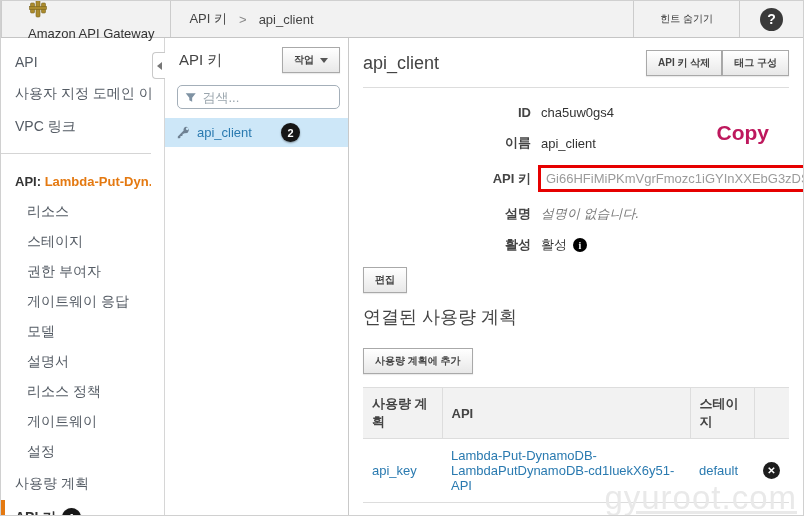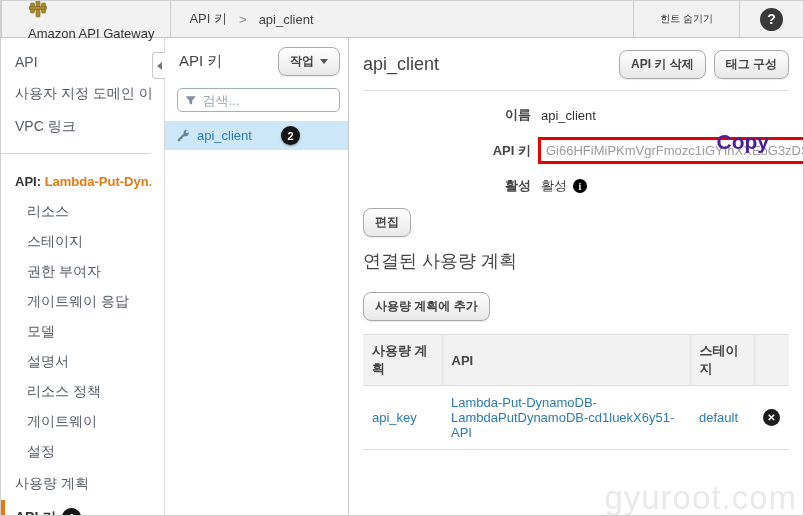--- a/index.html
+++ b/index.html
@@ -25,64 +25,64 @@
   .s-item { display:flex; align-items:center; gap:6px; padding:8px 6px 7px 14px; color:#545b64; cursor:pointer; white-space:nowrap; }
   .s-item.sub { padding:6px 6px 6px 26px; }
   .s-divider { border:none; border-top:1px solid #d5d5d5; margin:10px 0 12px; }
   .s-group { padding:8px 6px 8px 14px; margin-top:2px; font-weight:bold; font-size:13px; color:#333; cursor:pointer; white-space:nowrap; }
   .s-group .g-name { color:#e47911; }
   .s-item.active { font-weight:bold; color:#333; border-left:4px solid #e47911; padding-left:10px; }
 
   .badge { min-width:19px; width:19px; height:19px; border-radius:50%; background:#161616; color:#fff; font-size:11px; font-weight:bold; display:inline-flex; align-items:center; justify-content:center; box-shadow:0 1px 2px rgba(0,0,0,.4); flex-shrink:0; }
 
   
-  .btn { background:linear-gradient(#ffffff,#e8e8e8); border:1px solid #a9a9a9; border-radius:8px; padding:5px 11px; font-size:12px; font-weight:bold; color:#444; cursor:pointer; font-family:"Liberation Sans", sans-serif; box-shadow:0 1px 1px rgba(0,0,0,.08); white-space:nowrap; }
+  .btn { background:linear-gradient(#ffffff,#e8e8e8); border:1px solid #a9a9a9; border-radius:0; padding:5px 11px; font-size:10px; font-weight:bold; color:#444; cursor:pointer; font-family:"Liberation Sans", sans-serif; box-shadow:0 1px 1px rgba(0,0,0,.08); white-space:nowrap; }
   .caret-down { display:inline-block; width:0; height:0; border-left:4px solid transparent; border-right:4px solid transparent; border-top:5px solid #555; margin-left:6px; vertical-align:middle; }
 
   
   .listpanel { width:185px; flex-shrink:0; margin-left:13px; border-left:1px solid #d6d6d6; border-right:1px solid #c9c9c9; position:relative; background:#fff; }
   .collapse-tab { position:absolute; left:-13px; top:14px; width:13px; height:27px; background:#fff; border:1px solid #c9c9c9; border-right:none; border-radius:4px 0 0 4px; display:flex; align-items:center; justify-content:center; cursor:pointer; }
   .collapse-arrow { width:0; height:0; border-top:4px solid transparent; border-bottom:4px solid transparent; border-right:5px solid #777; }
   .lp-header { display:flex; justify-content:space-between; align-items:center; padding:9px 8px 9px 14px; }
   .lp-title { font-size:15px; font-weight:normal; color:#444; }
   .search { margin:3px 8px 9px 12px; border:1px solid #a4afb9; border-radius:5px; height:24px; display:flex; align-items:center; padding:0 7px; gap:6px; background:#fff; }
   .search input { border:none; outline:none; width:100%; font-size:13px; color:#a21caf; background:transparent; font-family:"Liberation Sans", sans-serif; }
   .search input::placeholder { color:#9aa5ad; }
   .lp-item { display:flex; align-items:center; gap:7px; padding:5px 10px 5px 12px; font-size:13px; color:#2a7ab0; cursor:pointer; }
   .lp-item.selected { background:#cde7f8; }
   .lp-item .badge { margin-left:22px; }
 
   
   .detail { flex:1; position:relative; padding:8px 14px 0 14px; overflow:hidden; }
   .d-header { display:flex; justify-content:space-between; align-items:center; padding:4px 0 11px; border-bottom:1px solid #ddd; }
   .d-title { font-size:18px; font-weight:normal; color:#444; }
-  .d-actions { display:flex; gap:8px; }
+  .d-actions { display:flex; }
 
   .fields { position:relative; margin-top:15px; font-size:13px; }
   .frow { display:flex; align-items:center; margin-bottom:13px; min-height:18px; }
   .flabel { width:168px; text-align:right; font-weight:bold; color:#444; flex-shrink:0; }
   .fvalue { margin-left:10px; color:#333; display:flex; align-items:center; }
   .fvalue.muted { font-style:italic; color:#777; }
   .key-box { margin-left:7px; border:3px solid #e60000; padding:3px 5px; color:#9b9b9b; font-size:13px; white-space:nowrap; }
-  .copy-note { position:absolute; top:24px; right:20px; color:#4c1d95; font-weight:bold; font-size:21px; }
+  .copy-note { position:absolute; top:18px; right:20px; color:#be185d; font-weight:bold; font-size:21px; }
   .info-icon { width:14px; height:14px; border-radius:50%; background:#000; color:#fff; font-size:10px; font-weight:bold; display:inline-flex; align-items:center; justify-content:center; margin-left:6px; font-family:"Liberation Serif", serif; }
 
   .edit-row { display:flex; justify-content:flex-start; margin:2px 0 12px; }
   .section-title { font-size:18px; font-weight:normal; color:#444; margin:6px 0 19px; }
   .add-btn-row { margin-bottom:13px; }
 
   table.usage { width:100%; border-collapse:collapse; font-size:13px; }
   table.usage th { background:#f2f2f2; border-top:1px solid #ddd; border-bottom:1px solid #ddd; border-right:1px solid #ddd; text-align:left; font-weight:bold; color:#444; padding:7px 9px; }
   table.usage th:last-child { border-right:none; }
   table.usage td { padding:9px; border-bottom:1px solid #ddd; vertical-align:middle; }
   .link { color:#2a7ab0; text-decoration:none; cursor:pointer; }
   .col-plan { width:79px; } .col-stage { width:64px; } .col-x { width:30px; }
   .remove-btn { width:17px; height:17px; border-radius:50%; background:#1d1d1d; color:#fff; display:inline-flex; align-items:center; justify-content:center; font-size:10px; font-weight:bold; border:none; cursor:pointer; font-family:"Liberation Sans", sans-serif; }
 
-  .watermark { position:absolute; right:6px; bottom:0px; font-size:33px; color:#e9e9e9; letter-spacing:1px; }
+  .watermark { position:absolute; right:6px; bottom:0px; font-size:33px; color:#e9e9e9; letter-spacing:1px;text-decoration:underline; }
 </style>
 </head>
 <body>
 
 <div class="screen">
 
   <header class="topbar">
     <div class="tb-left">
       <span class="tb-divider"></span>
       <div class="tb-logo">
@@ -168,32 +168,40 @@
         <span class="d-title">api_client</span>
         <div class="d-actions">
           <button class="btn">API 키 삭제</button>
           <button class="btn">태그 구성</button>
         </div>
       </div>
 
       <div class="fields">
         <div class="copy-note">Copy</div>
 
+        <div class="frow">
+          <span class="flabel">ID</span>
+          <span class="fvalue">cha5uw0gs4</span>
+        </div>
 
         <div class="frow">
           <span class="flabel">이름</span>
           <span class="fvalue">api_client</span>
         </div>
 
         <div class="frow key-row">
           <span class="flabel">API 키</span>
           <span class="key-box">Gi66HFiMiPKmVgrFmozc1iGYInXXEbG3zDSmMugg</span>
 
         </div>
 
+        <div class="frow">
+          <span class="flabel">설명</span>
+          <span class="fvalue muted">설명이 없습니다.</span>
+        </div>
 
         <div class="frow">
           <span class="flabel">활성</span>
           <span class="fvalue">
             <span>활성</span>
             <span class="info-icon">i</span>
           </span>
         </div>
       </div>
 

